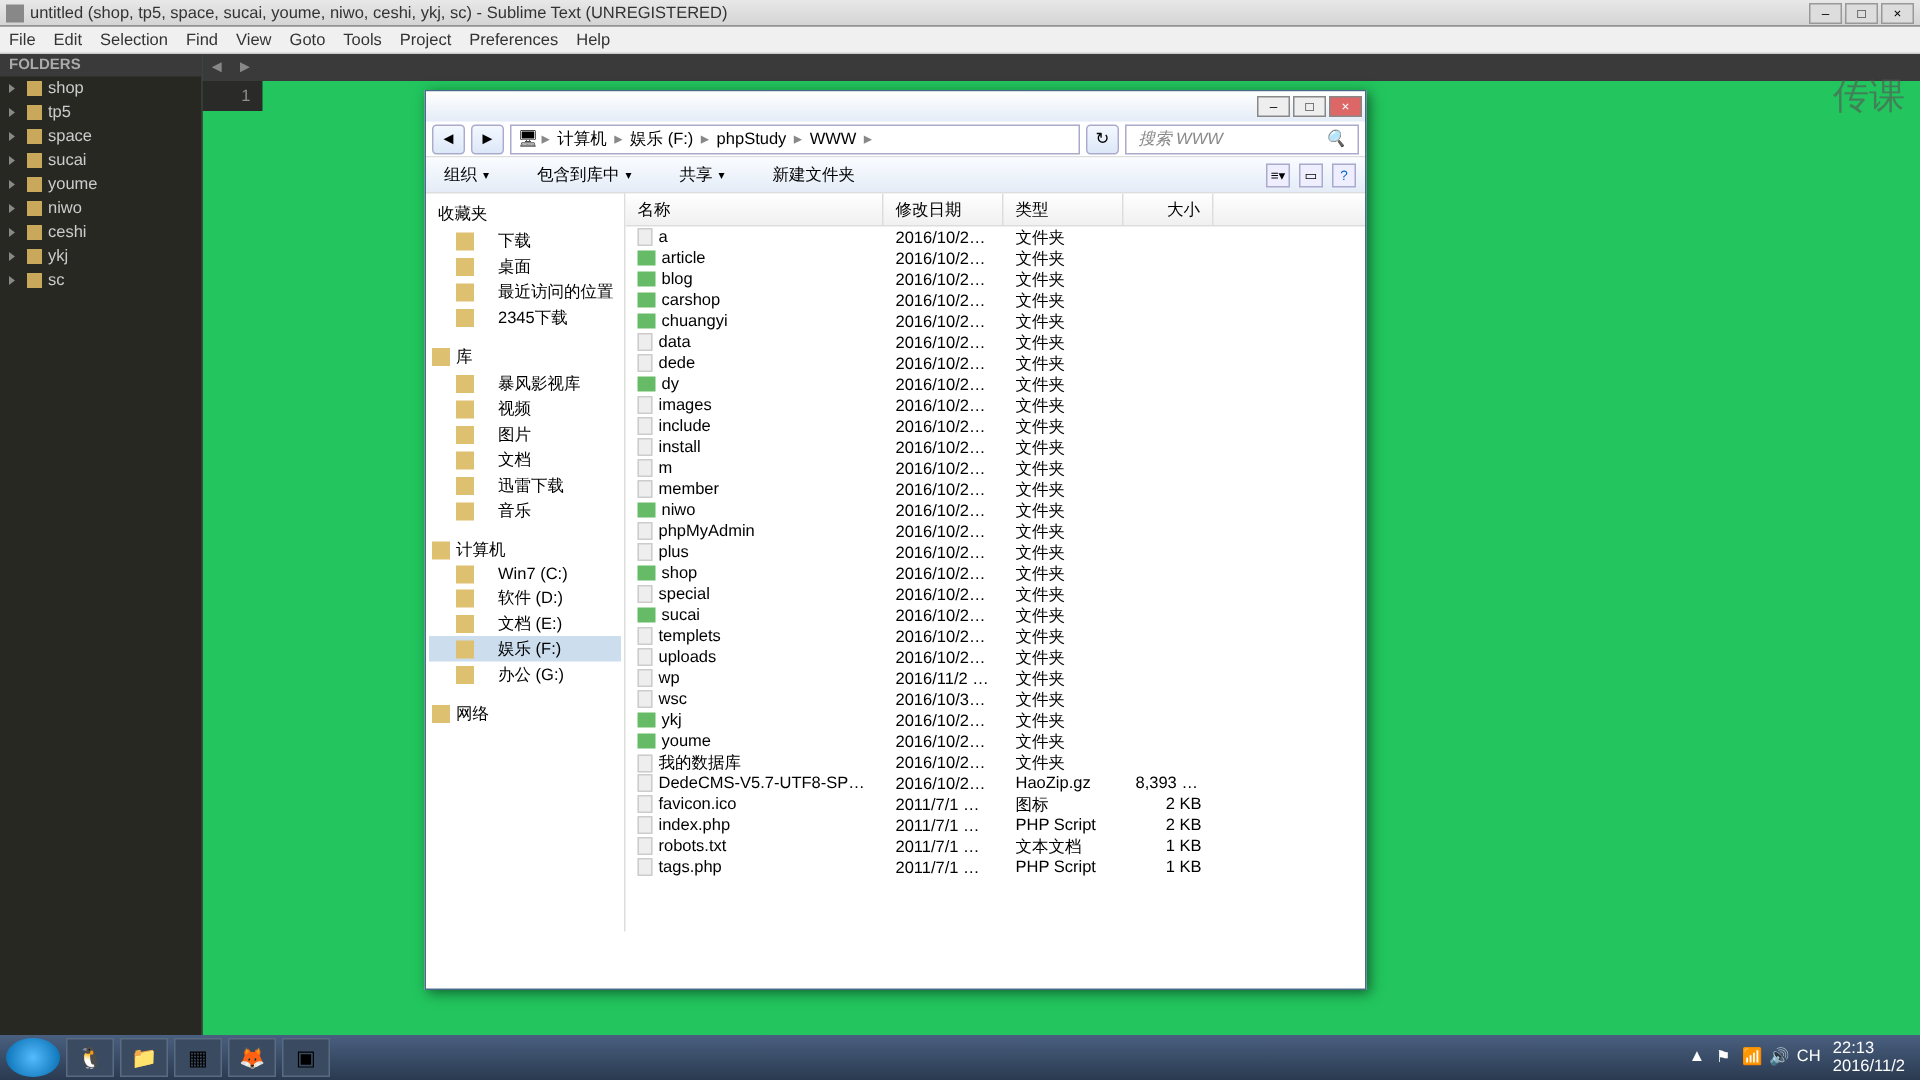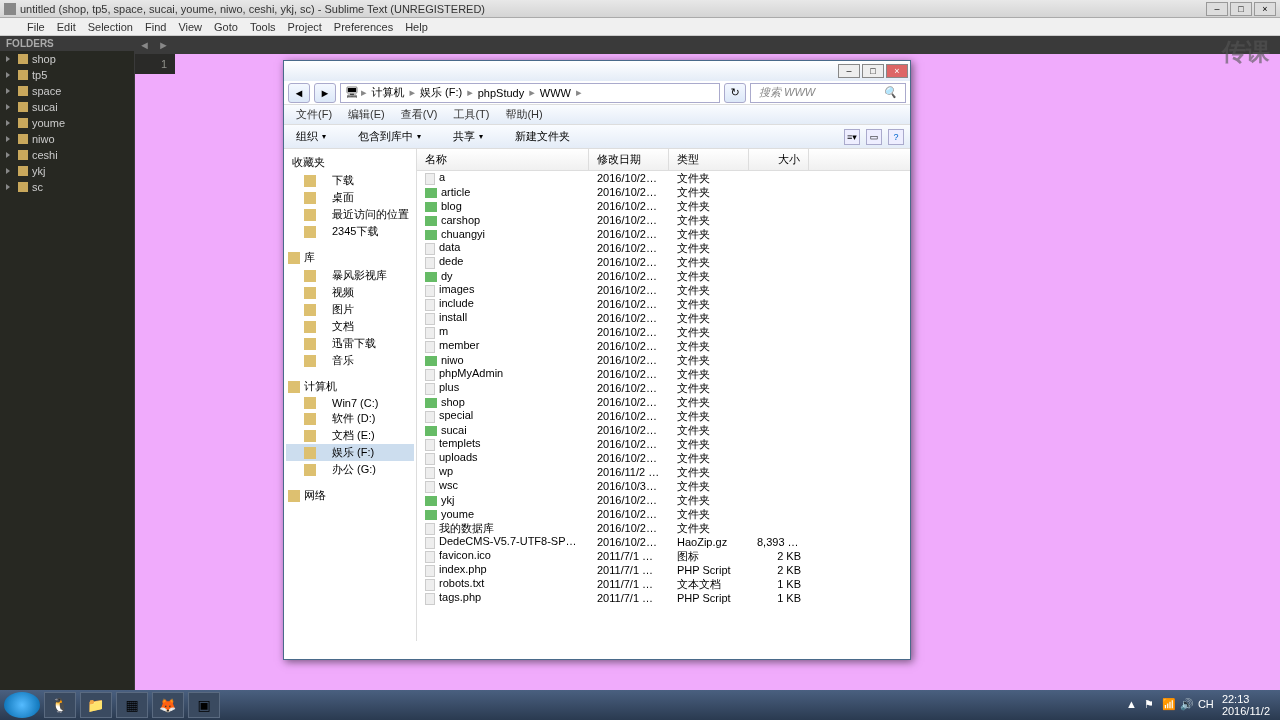--- a/index.html
+++ b/index.html
@@ -2,34 +2,34 @@
 <html><head>
 <meta charset="utf-8">
 <style>
 *{margin:0;padding:0;box-sizing:border-box;font-family:"Microsoft YaHei",Tahoma,sans-serif;font-size:11px}
 body{width:1280px;height:720px;background:#1e1e1e;overflow:hidden;position:relative}
 .titlebar{height:18px;background:linear-gradient(#e8e8e8,#d4d4d4);display:flex;align-items:center;padding:0 4px;border-bottom:1px solid #aaa}
 .titlebar-icon{width:12px;height:12px;background:#888;margin-right:4px}
 .titlebar-text{flex:1;color:#333;font-size:11px}
 .win-btns{display:flex;gap:2px}
 .win-btn{width:22px;height:14px;background:#ddd;border:1px solid #999;font-size:9px;text-align:center;line-height:12px;cursor:pointer}
-.menubar{height:18px;background:#f0f0f0;display:flex;align-items:center;padding:0 21px;border-bottom:1px solid #ccc}
+.menubar{height:18px;background:#f0f0f0;display:flex;align-items:center;padding:0 0;border-bottom:1px solid #ccc}
 .menu-item{padding:0 6px;color:#333;cursor:pointer}
-.sub-body{position:absolute;top:36px;left:0;right:0;bottom:30px;background:#f0abfc;display:flex}
+.sub-body{position:absolute;top:36px;left:0;right:0;bottom:30px;background:#22c55e;display:flex}
 .folders{width:135px;background:#272822;color:#ccc;border-right:1px solid #3a3a3a}
 .folders-hdr{background:#3a3a3a;color:#aaa;padding:2px 6px;font-size:10px;font-weight:bold}
 .folder-item{padding:2px 4px 2px 18px;display:flex;align-items:center;gap:4px;cursor:pointer}
 .folder-icon{width:10px;height:10px;background:#c9a85c;display:inline-block}
 .tri{display:inline-block;width:0;height:0;border-top:3px solid transparent;border-bottom:3px solid transparent;border-left:4px solid #888;position:absolute;margin-left:-12px}
 .editor{flex:1;position:relative}
 .tabbar{height:18px;background:#3a3a3a;display:flex;align-items:center}
 .nav-arrow{color:#888;padding:0 4px;cursor:pointer}
 .gutter{position:absolute;left:0;top:18px;width:40px;text-align:right;color:#888;padding:4px 8px;background:#2a2a28}
 .line-no{color:#8f908a}
-.watermark{position:absolute;right:10px;top:0;color:#555;font-size:24px;font-weight:bold;opacity:.6}
+.watermark{position:absolute;right:10px;top:12px;color:#555;font-size:24px;font-weight:normal;opacity:.6}
 .status{position:absolute;bottom:15px;left:0;right:0;height:15px;background:#3a3a3a;color:#ccc;display:flex;align-items:center;padding:0 6px;font-size:10px}
 .status-r{margin-left:auto;display:flex;gap:16px}
 .explorer{position:absolute;left:283px;top:60px;width:628px;height:600px;background:#fff;border:1px solid #4a6a8a;box-shadow:2px 2px 8px rgba(0,0,0,.5)}
 .ex-title{height:20px;background:linear-gradient(#fff,#e4ecf7);display:flex;align-items:center;justify-content:flex-end;padding:0 2px}
 .ex-tbtn{width:22px;height:14px;border:1px solid #888;background:#eee;margin-left:2px;text-align:center;font-size:9px;line-height:12px;cursor:pointer}
 .ex-close{background:#d66;color:#fff}
 .ex-addr{height:24px;display:flex;align-items:center;padding:2px 4px;gap:4px;border-bottom:1px solid #ddd}
 .nav-btn{width:22px;height:20px;border:1px solid #aac;border-radius:3px;background:linear-gradient(#f4f8ff,#dce8f8);cursor:pointer;display:flex;align-items:center;justify-content:center}
 .addr-bar{flex:1;height:20px;border:1px solid #aac;background:#fff;display:flex;align-items:center;padding:0 4px;gap:2px}
 .crumb{padding:0 3px;cursor:pointer}
@@ -188,27 +188,20 @@
         <span class="crumb-sep">▸</span>
         <span class="crumb">WWW</span>
         <span class="crumb-sep">▸</span>
       </div>
     <div class="nav-btn">↻</div>
     <div class="search-box">
       <span>搜索 WWW</span>
       <span class="search-ic">🔍</span>
     </div>
   </div>
-  <div class="ex-menu" id="ex-menu">
-      <span class="menu-item">文件(F)</span>
-      <span class="menu-item">编辑(E)</span>
-      <span class="menu-item">查看(V)</span>
-      <span class="menu-item">工具(T)</span>
-      <span class="menu-item">帮助(H)</span>
-    </div>
   <div class="ex-toolbar">
     <span class="tb-btn tb-drop">组织</span>
     <span class="tb-btn tb-drop">包含到库中</span>
     <span class="tb-btn tb-drop">共享</span>
     <span class="tb-btn">新建文件夹</span>
     <div class="tb-right">
       <div class="tb-ic">≡▾</div>
       <div class="tb-ic">▭</div>
       <div class="tb-ic" style="color:#06c">?</div>
     </div>

